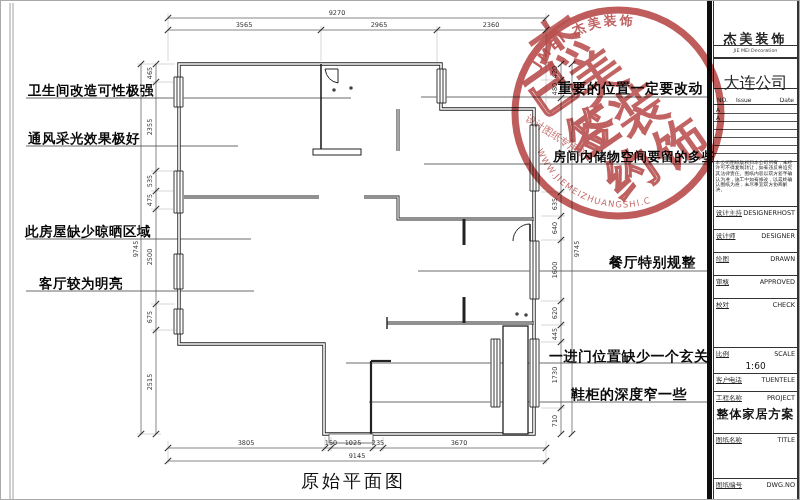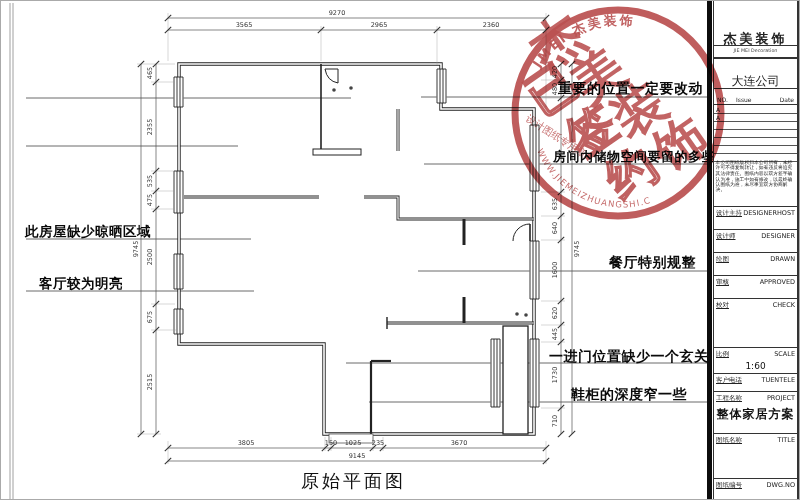--- a/index.html
+++ b/index.html
@@ -13,21 +13,21 @@
   .dim.v{transform:translate(-50%,-50%) rotate(-90deg);}
   .plan-title{position:absolute;left:300px;top:468px;font-size:18px;letter-spacing:3px;color:#111;font-weight:500;}
   
   .tb{position:absolute;left:712px;top:0;width:86px;height:500px;background:#fff;border-left:1px solid #333;border-right:2px solid #333;box-sizing:border-box;}
   .tb-sep{position:absolute;left:706px;top:0;width:5px;height:500px;background:#0d0d0d;}
   .tb .abs{position:absolute;left:0;width:100%;box-sizing:border-box;}
   .tb .logo{top:4px;height:24px;text-align:center;font-family:"DejaVu Serif",serif;font-style:italic;font-weight:bold;font-size:19px;border-bottom:1px solid #333;}
   .tb .ccn{top:29px;height:16px;text-align:center;font-size:13px;font-weight:bold;letter-spacing:3px;border-bottom:1px solid #333;}
   .tb .cen{top:46px;height:9px;text-align:center;font-size:6px;transform:scale(.8);transform-origin:center top;color:#444;}
   .tb .dr1{top:56px;height:2px;border-top:1px solid #333;border-bottom:1px solid #333;}
-  .tb .branch{top:66px;height:22px;text-align:center;font-size:12px;padding-top:6px;border-bottom:1px solid #333;}
+  .tb .branch{top:66px;height:22px;text-align:center;font-size:16px;padding-top:6px;border-bottom:1px solid #333;}
   .tb .revh{top:95px;height:9px;font-size:6px;border-bottom:1px solid #333;}
   .tb .revh span{position:absolute;top:0;}
   .tb .rline{height:8px;border-bottom:1px solid #555;font-size:6px;padding-left:2px;line-height:8px;}
   .tb .notes{top:158px;height:46px;font-size:6px;line-height:1.15;color:#222;padding:1px 2px;transform:scale(.8);transform-origin:left top;width:125%;}
   .tbrow{position:absolute;left:0;width:100%;border-top:1px solid #333;box-sizing:border-box;}
   .tbrow .cn{position:absolute;left:2px;top:2px;font-size:6.5px;color:#222;text-decoration:underline;}
   .tbrow .en{position:absolute;right:2px;top:2px;font-size:6.5px;color:#222;}
   .tbrow .val{position:absolute;left:0;width:100%;text-align:center;font-size:9px;color:#111;}
   .tbrow .valbig{position:absolute;left:0;top:14px;width:100%;text-align:center;font-size:12px;font-weight:bold;letter-spacing:1px;color:#111;}
   
@@ -253,20 +253,22 @@
         <line x1="556.8" y1="303.2" x2="563.2" y2="296.8"></line>
         <line x1="556.8" y1="327.2" x2="563.2" y2="320.8"></line>
         <line x1="556.8" y1="344.2" x2="563.2" y2="337.8"></line>
         <line x1="556.8" y1="410.2" x2="563.2" y2="403.8"></line>
         <line x1="556.8" y1="436.2" x2="563.2" y2="429.8"></line>
       <line x1="567.8" y1="66.2" x2="574.2" y2="59.8"></line>
         <line x1="567.8" y1="436.2" x2="574.2" y2="429.8"></line>
     </g>
   </svg>
 
+  <div class="note" style="left:27px;top:81px">卫生间改造可性极强</div>
+  <div class="note" style="left:27px;top:129px">通风采光效果极好</div>
   <div class="note" style="left:24px;top:222px">此房屋缺少晾晒区域</div>
   <div class="note" style="left:38px;top:274px">客厅较为明亮</div>
   <div class="note" style="left:557px;top:79px;font-size:14px">重要的位置一定要改动</div>
   <div class="note" style="left:552px;top:147px;font-size:13px">房间内储物空间要留的多些</div>
   <div class="note" style="left:608px;top:253px;font-size:14px">餐厅特别规整</div>
   <div class="note" style="left:548px;top:347px;font-size:14px">一进门位置缺少一个玄关</div>
   <div class="note" style="left:570px;top:385px;font-size:14px">鞋柜的深度窄一些</div>
 
   <span class="dim" style="left:336px;top:12px">9270</span>
   <span class="dim" style="left:243px;top:24px">3565</span>

